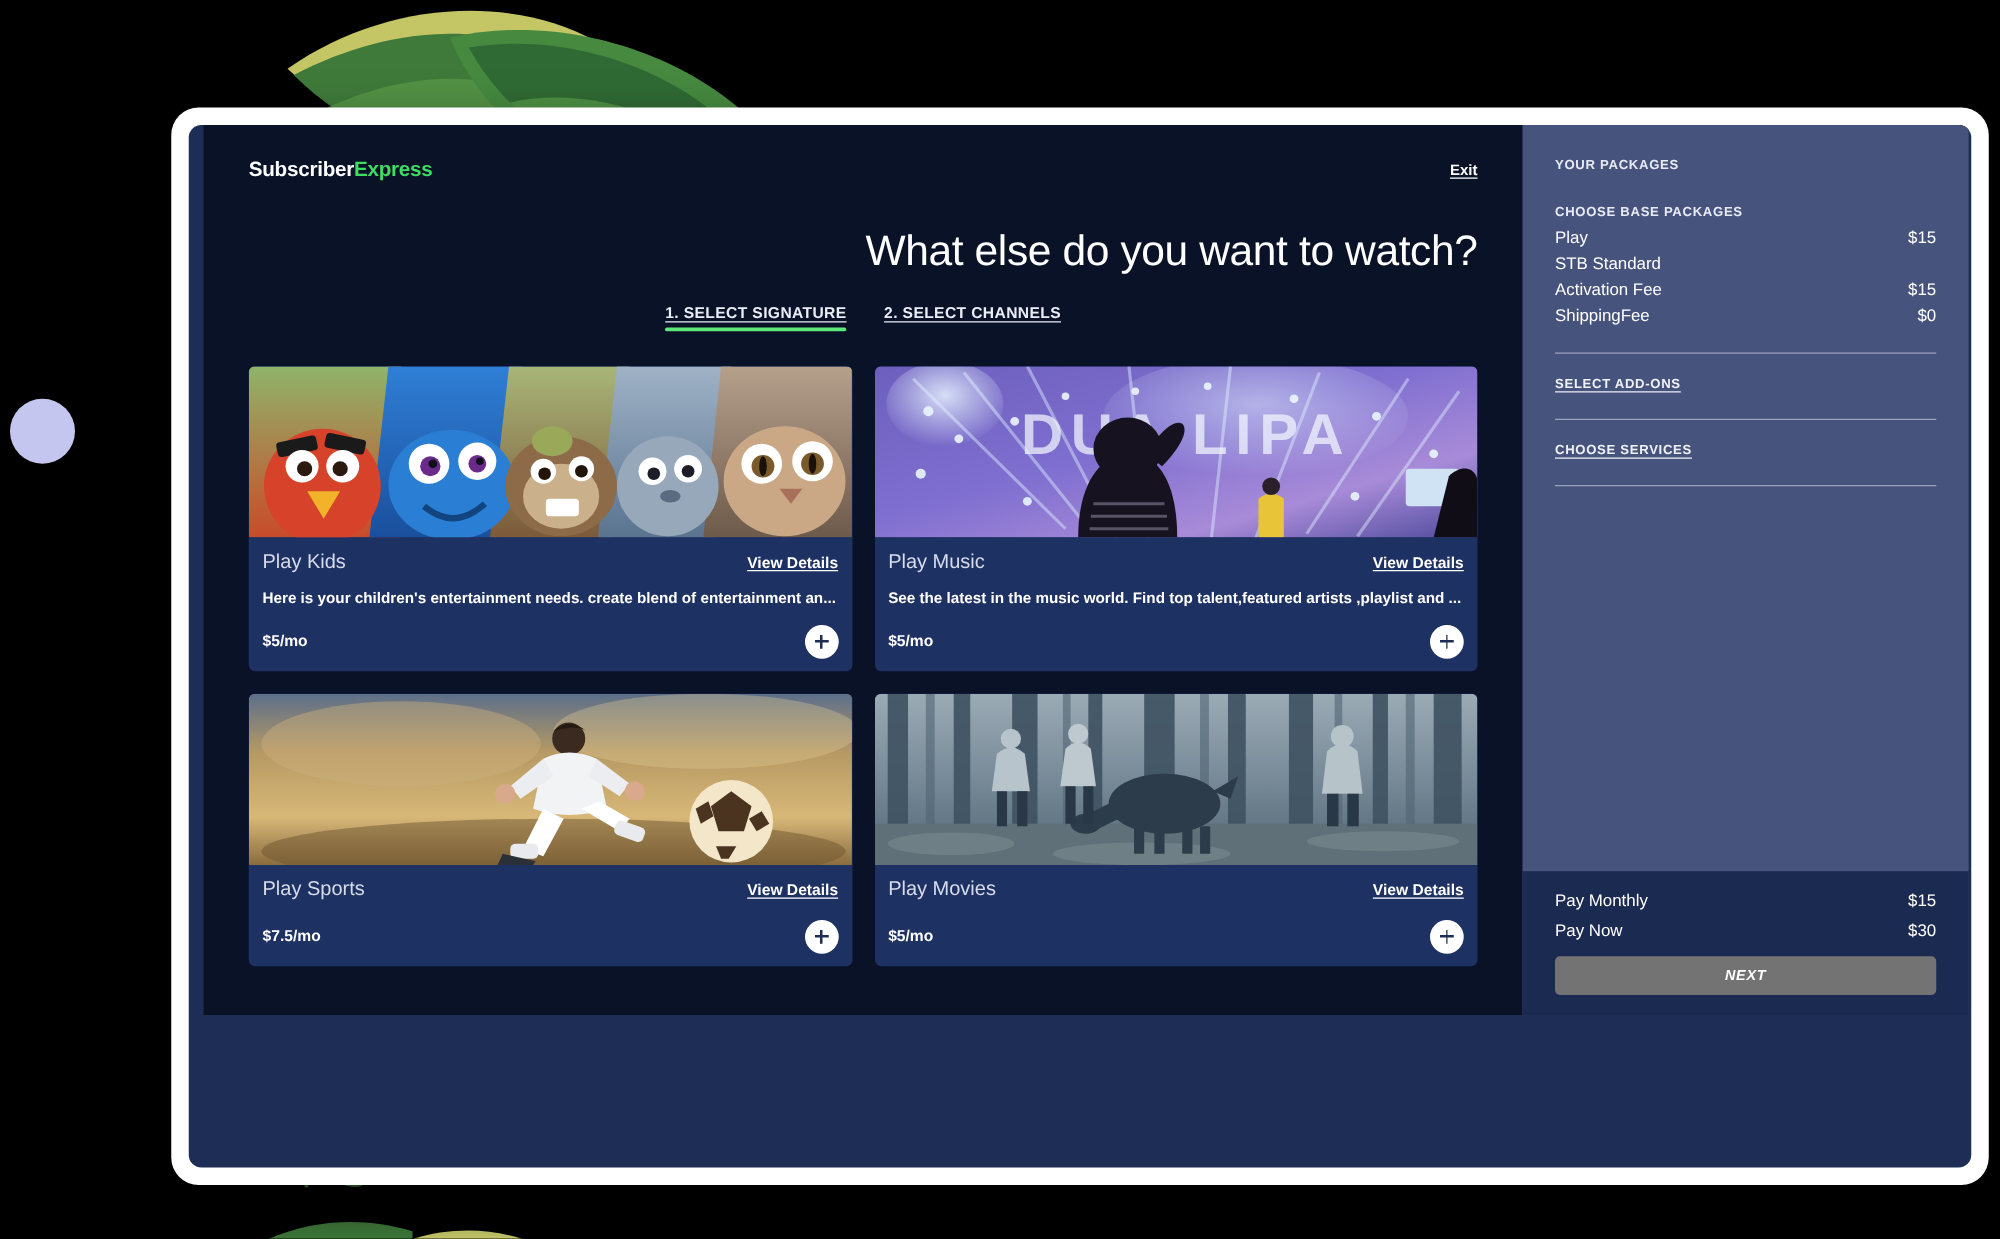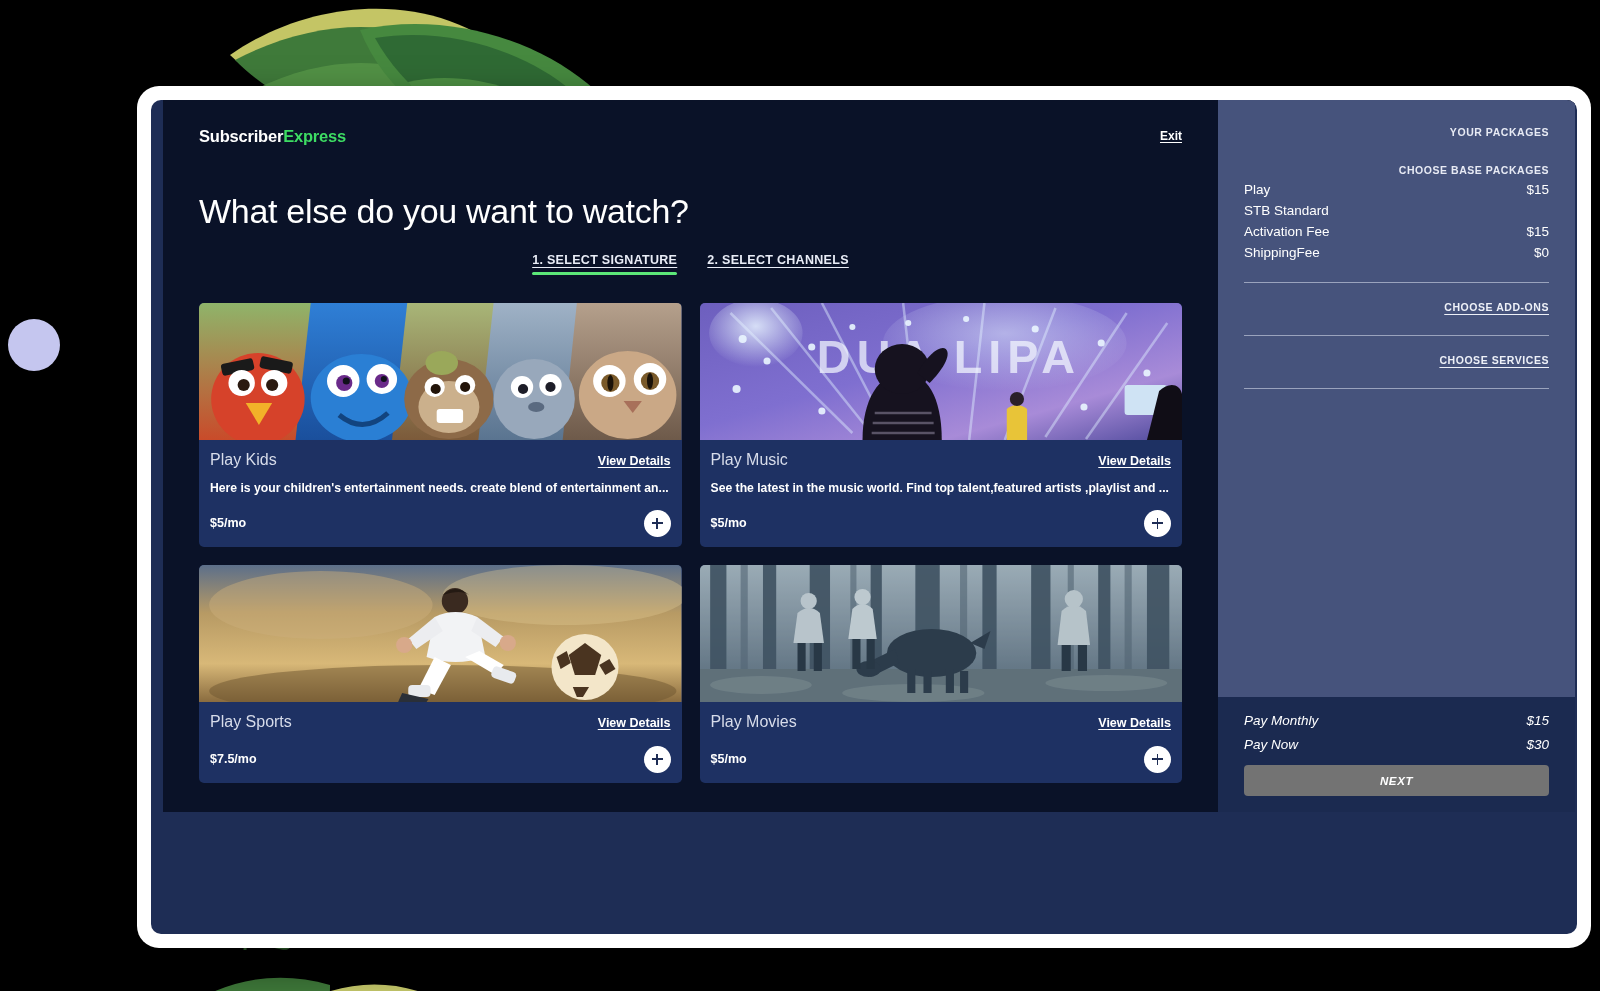--- a/index.html
+++ b/index.html
@@ -51,26 +51,26 @@
   .topbar {
     display: flex; align-items: center; justify-content: space-between;
     padding: 22px 0 0 0;
     height: 50px;
   }
   .logo { font-size: 16.5px; font-weight: 700; letter-spacing: -.2px; }
   .logo .l1 { color: #ffffff; }
   .logo .l2 { color: #3ddc63; }
 
   .page-title {
-    text-align: left;
+    text-align: right;
     color: #ffffff;
     font-size: 34px;
     font-weight: 400;
     letter-spacing: -.3px;
-    margin-top: 42px;
+    margin-top: 32px;
   }
 
   .tabs {
     display: flex; justify-content: center; gap: 30px;
     margin-top: 22px;
     text-align: right;
   }
   .tab {
     position: relative;
     color: #e9edf7;
@@ -130,21 +130,21 @@
   .add-btn::before { width: 11px; height: 1.6px; }
   .add-btn::after  { width: 1.6px; height: 11px; }
 
   
   .sidebar {
     width: 357px;
     background: #46537c;
     display: flex; flex-direction: column;
     position: relative;
   }
-  .sb-scroll { flex: 1; padding: 26px 26px 0 26px; text-align: right; }
+  .sb-scroll { flex: 1; padding: 26px 26px 0 26px; }
   .sb-caption {
     color: #e7eaf4; font-size: 10.5px; font-weight: 700; letter-spacing: .55px;
   }
   .sb-subcaption {
     color: #e7eaf4; font-size: 10.5px; font-weight: 700; letter-spacing: .55px;
     margin-top: 26px;
   }
   .sb-line {
     display: flex; justify-content: space-between; align-items: baseline;
     margin-top: 6px;
@@ -155,21 +155,21 @@
   .sb-link {
     display: block;
     color: #eef1f8; font-size: 10.5px; font-weight: 700; letter-spacing: .55px;
     text-decoration: underline; text-underline-offset: 2.5px;
     margin: 18px 0 0 0; cursor: pointer;
   }
   .sb-foot {
     background: #1b2a50;
     padding: 16px 26px 16px 26px;
   }
-  .sb-foot .sb-line { margin-top: 0; margin-bottom: 9px; font-style: italic; }
+  .sb-foot .sb-line { margin-top: 0; margin-bottom: 9px; }
   .sb-foot .sb-line .name,
   .sb-foot .sb-line .val { font-size: 13.5px; }
   .next-btn {
     width: 100%; height: 31px;
     background: #737373;
     color: #ffffff;
     border: none; border-radius: 4px;
     font-size: 11.5px; font-weight: 700; letter-spacing: .6px;
     cursor: pointer;
     font-family: "Liberation Sans", sans-serif;
@@ -567,21 +567,21 @@
             <div class="sb-line">
               <span class="name">Activation Fee</span>
               <span class="val">$15</span>
             </div>
             <div class="sb-line">
               <span class="name">ShippingFee</span>
               <span class="val">$0</span>
             </div>
 
             <div class="sb-hr"></div>
-            <span class="sb-link">CHOOSE ADD-ONS</span>
+            <span class="sb-link">SELECT ADD-ONS</span>
 
             <div class="sb-hr"></div>
             <span class="sb-link">CHOOSE SERVICES</span>
 
             <div class="sb-hr"></div>
           </div>
 
           <div class="sb-foot">
             <div class="sb-line">
               <span class="name">Pay Monthly</span>

